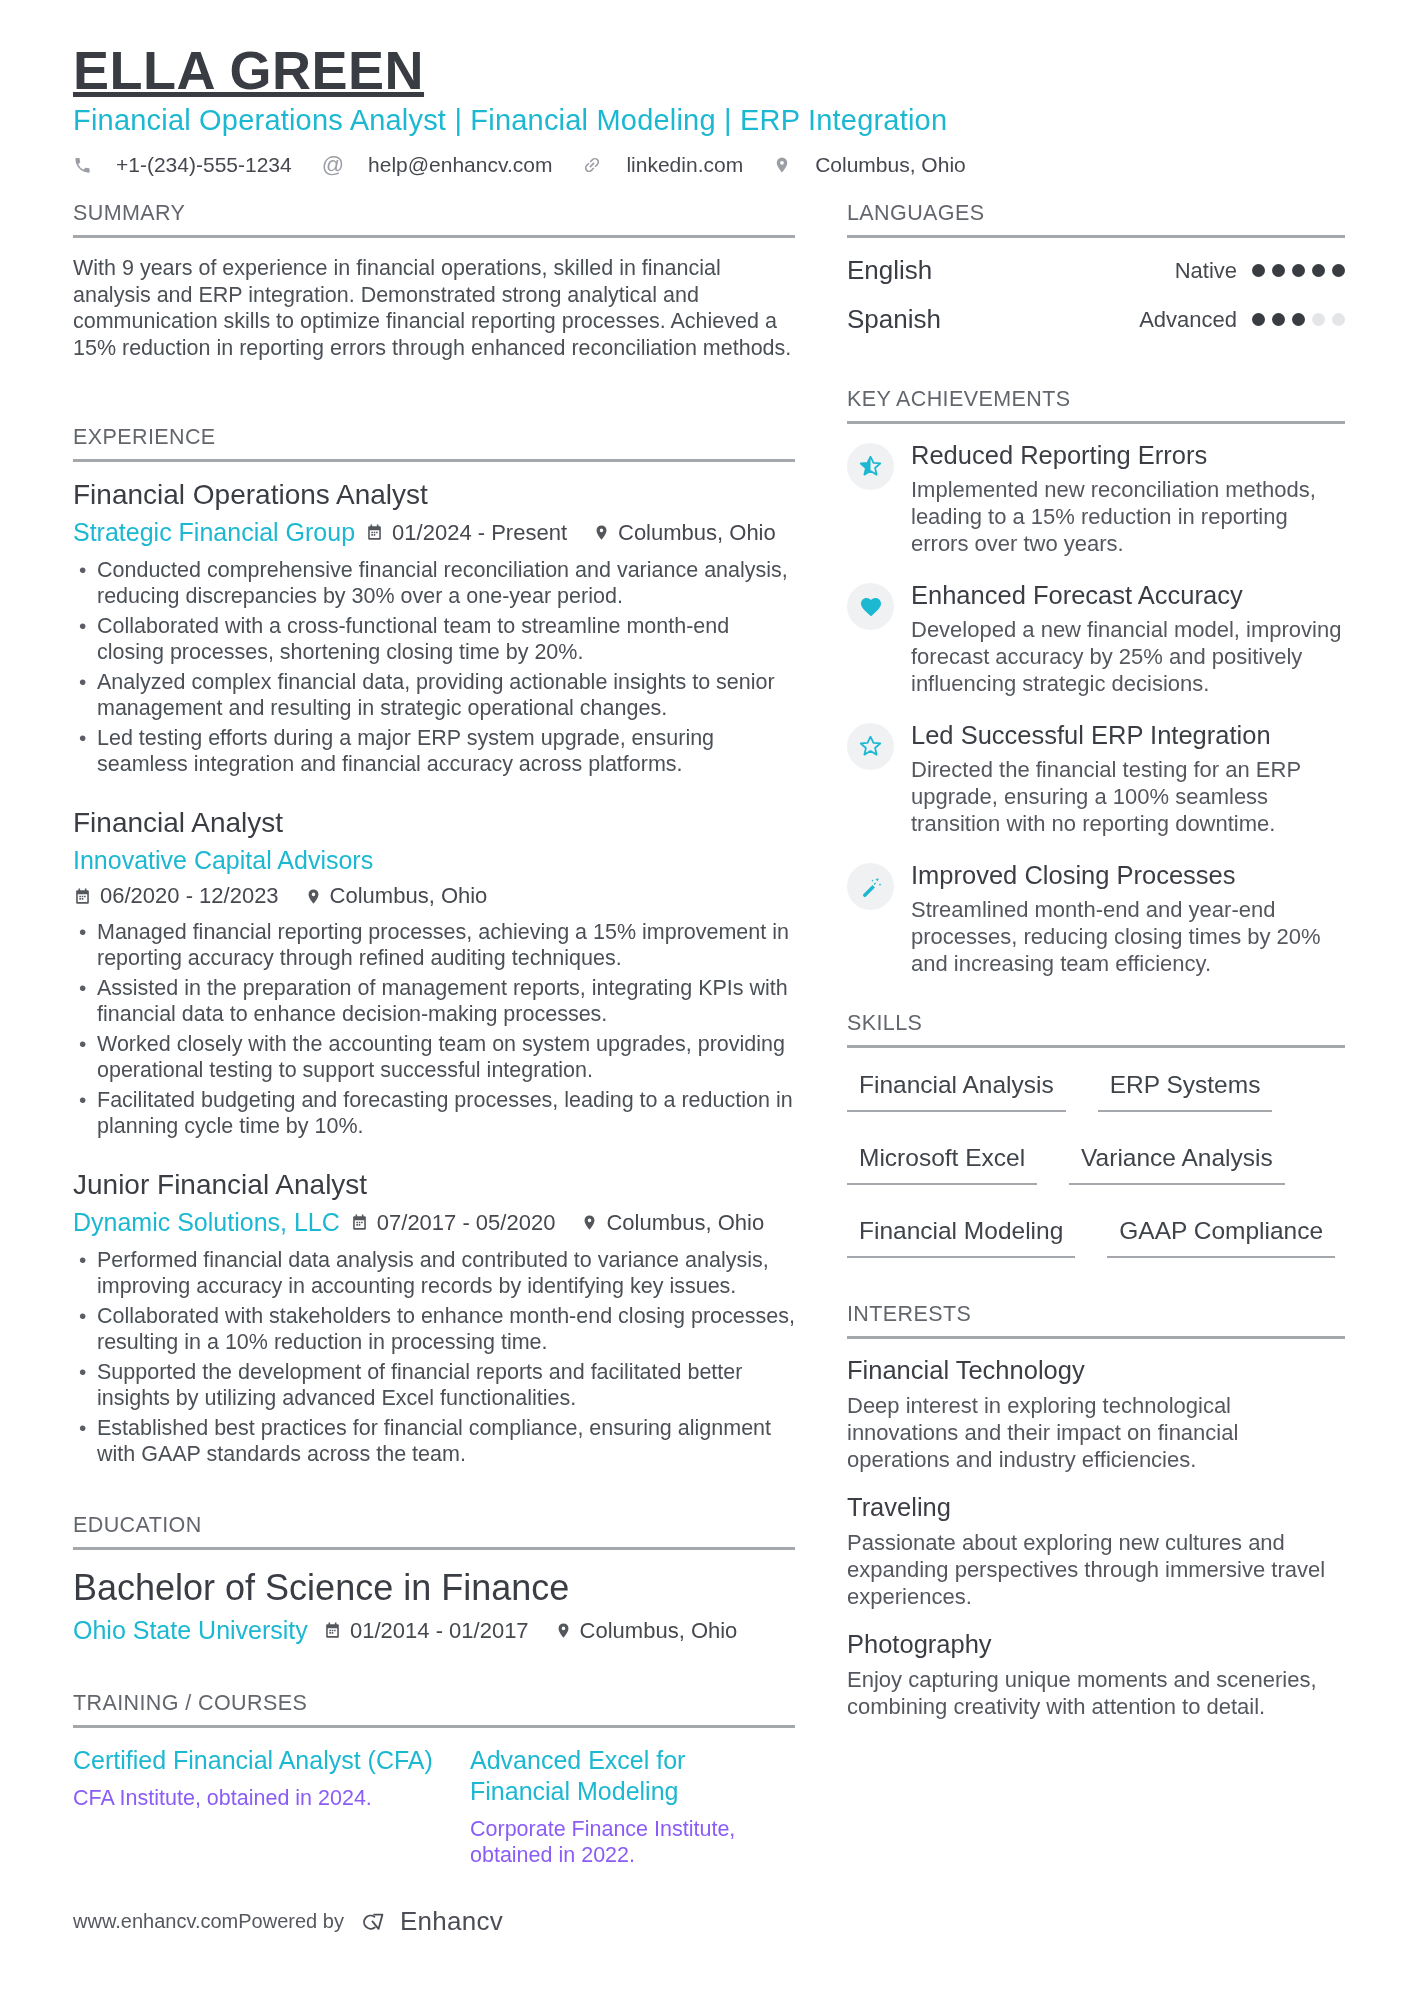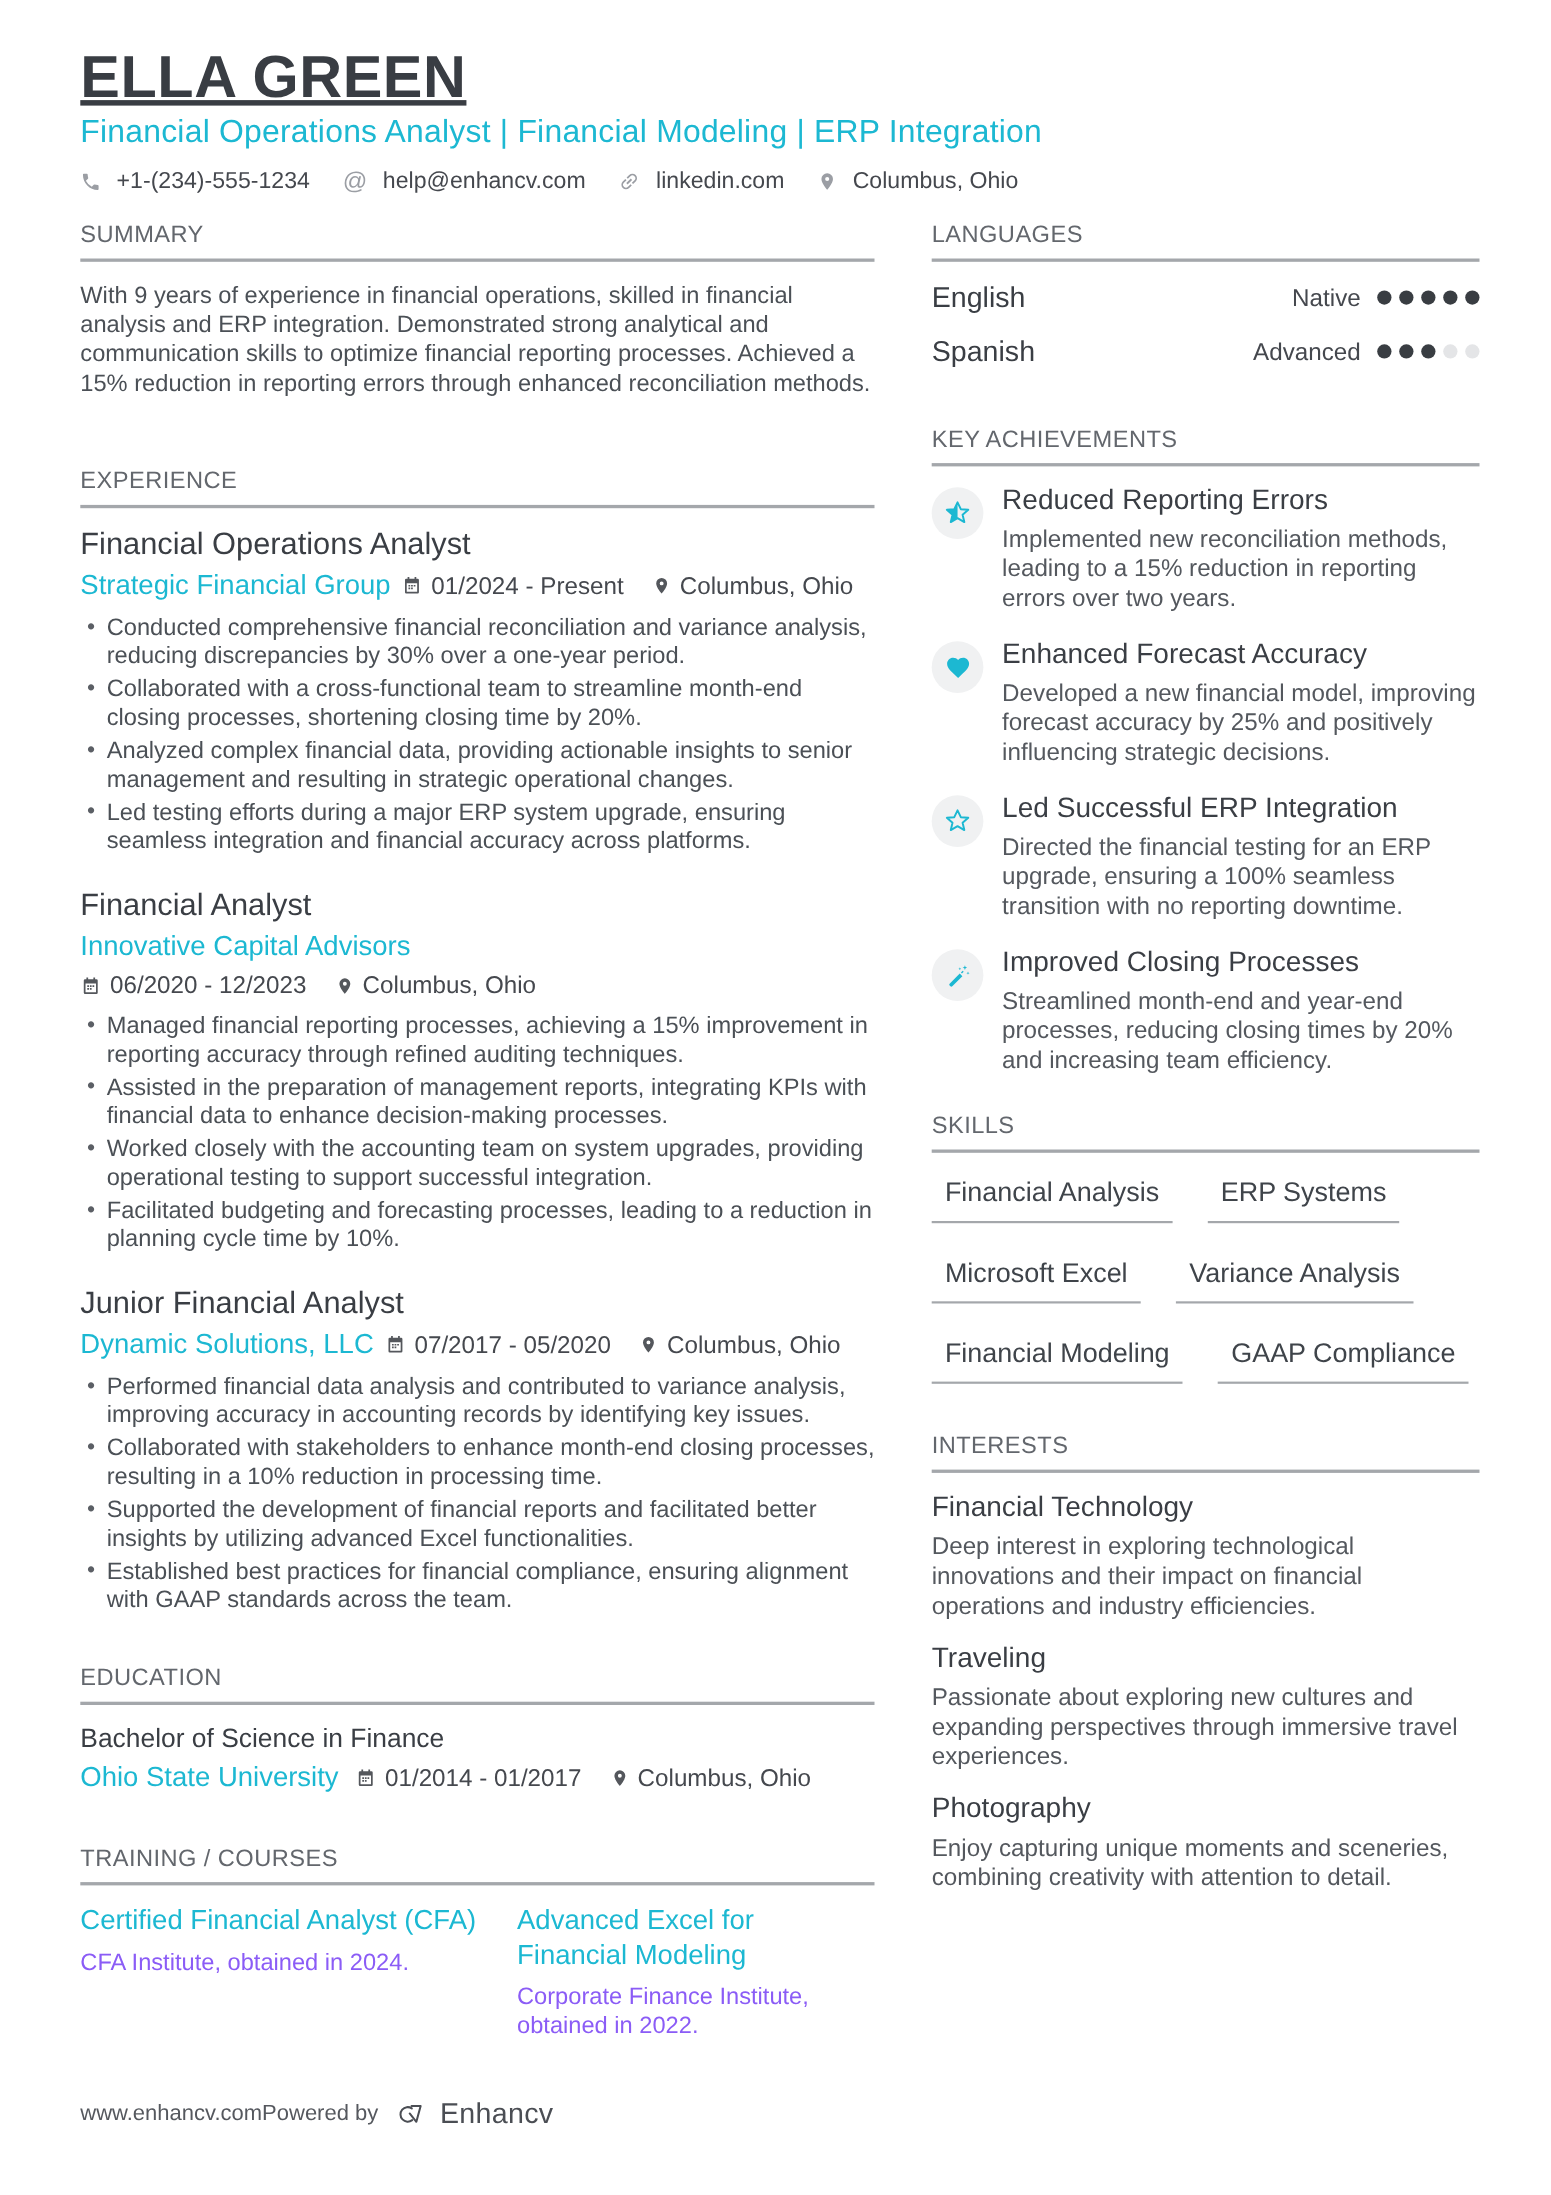--- a/index.html
+++ b/index.html
@@ -15,21 +15,21 @@
 
   
   .name {
     font-size: 54px; font-weight: 700; color: #393d43;
     letter-spacing: 0.5px; line-height: 1.04; text-decoration: underline;
   }
   .headline {
     font-size: 29px; color: #1cb8d2; margin-top: 6px; letter-spacing: 0.2px;
   }
   .contact-row { display: flex; align-items: center; gap: 30px; margin-top: 16px; margin-bottom: 24px; }
-  .contact-item { display: flex; align-items: center; gap: 14px; font-size: 21px; color: #45484e; }
+  .contact-item { display: flex; align-items: center; gap: 24px; font-size: 21px; color: #45484e; }
   .contact-item .cicon { color: #9b9ea4; display: inline-flex; }
   .cicon svg { display: block; }
   .at-glyph { font-size: 22px; color: #9b9ea4; line-height: 1; }
 
   
   .columns { display: flex; gap: 52px; }
   .col-left { width: 722px; flex: 0 0 722px; }
   .col-right { flex: 1; min-width: 0; }
 
   
@@ -61,21 +61,21 @@
   .bullets li {
     position: relative; padding-left: 24px;
     font-size: 21.5px; line-height: 26px; color: #4b5056; margin-bottom: 4px;
   }
   .bullets li::before {
     content: "•"; position: absolute; left: 6px; top: 0;
     color: #5b5f65; font-size: 21px;
   }
 
   
-  .degree { font-size: 24px; color: #3a3e44; margin-bottom: 7px; }
+  .degree { font-size: 36px; color: #3a3e44; margin-bottom: 7px; }
   .courses { display: grid; grid-template-columns: 365px 305px; column-gap: 32px; }
   .course-title { font-size: 25px; line-height: 31px; color: #1cb8d2; margin-bottom: 9px; }
   .course-desc { font-size: 21.5px; line-height: 26px; color: #8b5cf6; }
 
   
   .lang-row { display: flex; align-items: center; margin-bottom: 18px; }
   .lang-name { flex: 1; font-size: 26px; color: #3a3e44; }
   .lang-level { font-size: 22px; color: #45484e; margin-right: 15px; }
   .dots { display: inline-flex; gap: 7px; align-items: center; }
   .dot { width: 13px; height: 13px; border-radius: 50%; background: #e4e5e7; }

